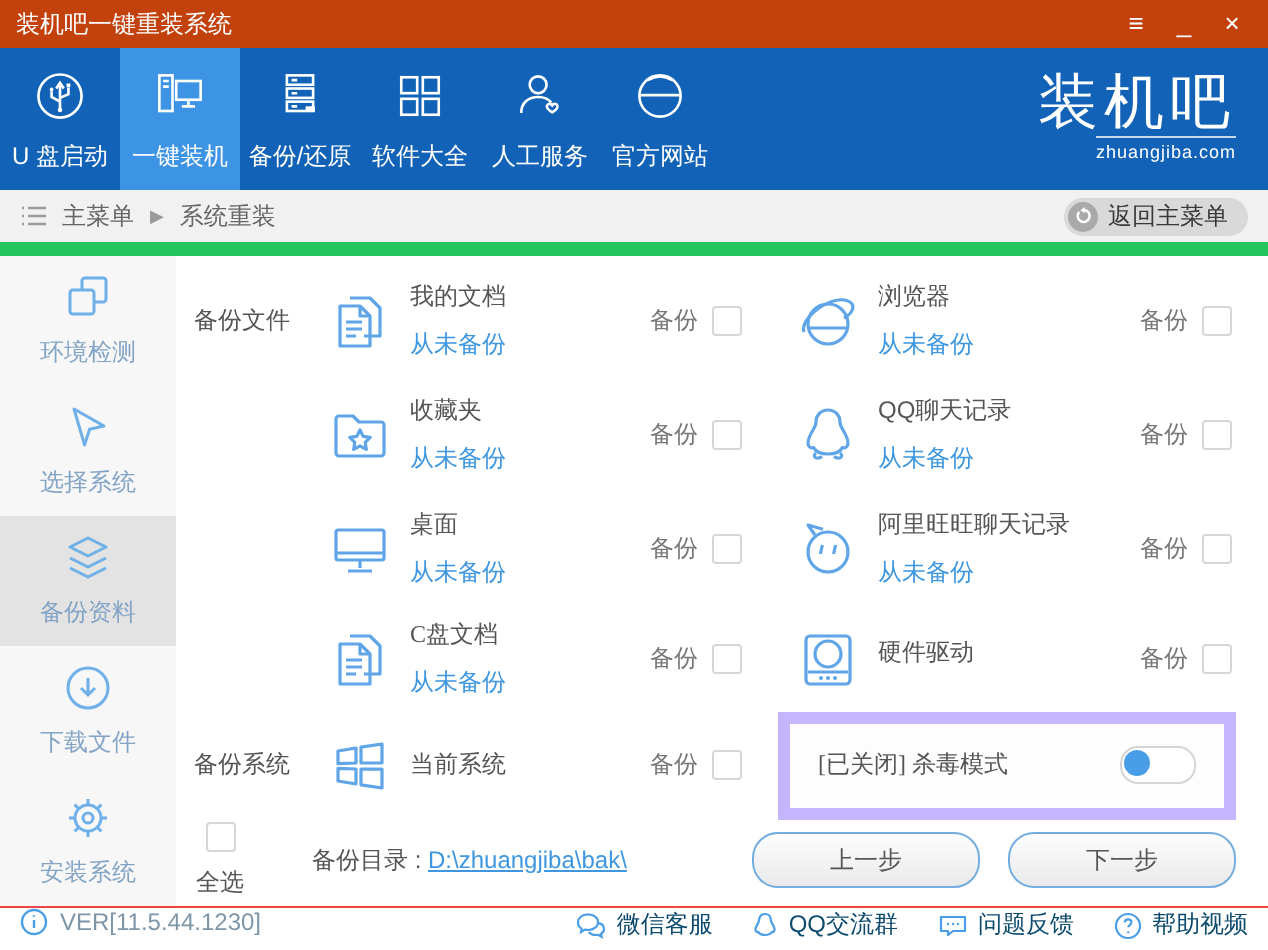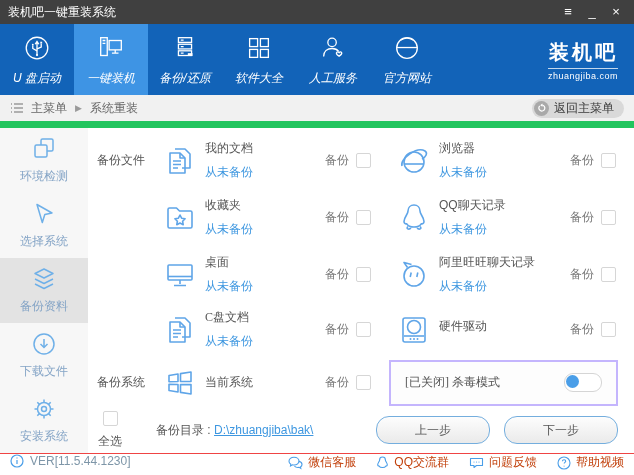--- a/index.html
+++ b/index.html
@@ -3,31 +3,31 @@
 <meta charset="utf-8">
 <style>
   html,body{margin:0;padding:0;}
   body{
     width:634px;height:475px;overflow:hidden;position:relative;
     font-family:"Liberation Sans","DejaVu Sans",sans-serif;
     background:#fff;font-size:12px;color:#555;
     -webkit-font-smoothing:antialiased;
   }
   
-  .titlebar{height:24px;background:#404040;display:flex;align-items:center;padding:0 8px;color:#fff;}
+  .titlebar{height:24px;background:#c2410c;display:flex;align-items:center;padding:0 8px;color:#fff;}
   .titlebar .ttl{font-size:12px;}
   .win-ctrls{margin-left:auto;display:flex;gap:4px;}
   .win-ctrls span{width:20px;text-align:center;font-size:13px;line-height:22px;cursor:default;}
   
   .navbar{height:71px;background:#1263b8;display:flex;align-items:stretch;}
-  .nav-item{width:74px;display:flex;flex-direction:column;align-items:center;justify-content:center;gap:7px;color:#fff;font-style:italic;}
+  .nav-item{width:60px;display:flex;flex-direction:column;align-items:center;justify-content:center;gap:7px;color:#fff;}
   .nav-item.active{background:#3e94e4;}
   .nav-item .lbl{font-size:12px;white-space:nowrap;}
   .logo{margin-left:auto;margin-right:16px;align-self:center;color:#fff;text-align:right;}
-  .logo .brand{font-size:20px;font-weight:bold;letter-spacing:3px;line-height:30px;}
+  .logo .brand{font-size:30px;font-weight:normal;letter-spacing:3px;line-height:30px;}
   .logo .domain{font-size:9px;border-top:1px solid rgba(255,255,255,.75);display:inline-block;padding-top:2px;margin-top:1px;letter-spacing:.5px;}
   
   .crumbbar{height:26px;background:#f1f1f1;border-bottom:7px solid #22c55e;display:flex;align-items:center;padding:0 10px;color:#666;}
   .crumbbar .sep{color:#9a9a9a;font-size:9px;margin:0 8px;}
   .back-pill{margin-left:auto;height:19px;border-radius:10px;background:#d9d9d9;display:flex;align-items:center;gap:5px;padding:0 10px 0 2px;color:#3a3a3a;cursor:pointer;}
   .back-pill .cir{width:15px;height:15px;border-radius:50%;background:#a9a9a9;display:flex;align-items:center;justify-content:center;}
   
   .content{display:flex;height:325px;}
   .sidebar{width:88px;background:#f7f7f7;flex-shrink:0;}
   .side-item{height:65px;display:flex;flex-direction:column;align-items:center;justify-content:center;gap:6px;color:#84a4c6;cursor:pointer;}
@@ -39,36 +39,36 @@
   .half-l{flex:0 0 234px;display:flex;align-items:center;}
   .half-r{flex:1;display:flex;align-items:center;}
   .icn{width:50px;display:flex;justify-content:center;flex-shrink:0;}
   .tcol{flex:1;display:flex;flex-direction:column;gap:7px;}
   .tcol .ttl{color:#555;}
   .tcol .st{color:#3e97e0;}
   .bk{display:flex;align-items:center;gap:7px;margin-right:18px;}
   .bk .bl{color:#777;}
   .cb{width:13px;height:13px;border:1px solid #d6d6d6;border-radius:2px;background:#fff;cursor:pointer;flex-shrink:0;}
   
-  .av-box{flex:1;height:42px;border:2px solid #c4b5fd;background:#fdfdfd;display:flex;align-items:center;padding:0 14px;margin-right:16px;}
+  .av-box{flex:1;height:42px;border:6px solid #c4b5fd;background:#fdfdfd;display:flex;align-items:center;padding:0 14px;margin-right:16px;}
   .av-box .avl{color:#555;}
   .toggle{margin-left:auto;width:36px;height:17px;border:1px solid #d5d5d5;border-radius:9px;background:#fff;position:relative;cursor:pointer;}
   .toggle .knob{position:absolute;left:1px;top:1px;width:13px;height:13px;border-radius:50%;background:#4a9ee8;}
   
   .controls{display:flex;align-items:center;height:42px;padding-left:10px;}
   .ctl-all{display:flex;align-items:center;gap:7px;flex-direction:column;}
   .dir{margin-left:34px;color:#555;}
   .dir a{color:#3e97e0;text-decoration:underline;cursor:pointer;}
   .btns{margin-left:auto;display:flex;gap:14px;margin-right:16px;}
   .pill-btn{width:112px;height:26px;border:1px solid #74aede;border-radius:13px;background:linear-gradient(#fdfdfd,#eaeaea);color:#555;font-size:12px;display:flex;align-items:center;justify-content:center;cursor:pointer;}
   
   .statusbar{height:28px;border-top:1px solid #ef4444;display:flex;align-items:flex-start;padding:0 10px;}
   .ver{display:flex;align-items:center;gap:6px;color:#7e96a8;}
   .slinks{margin-left:auto;display:flex;gap:20px;}
-  .slink{display:flex;align-items:center;gap:5px;color:#c2410c;cursor:pointer;}
+  .slink{display:flex;align-items:center;gap:5px;color:#0c4a6e;cursor:pointer;}
   svg{display:block;}
 </style>
 </head>
 <body>
 
 <div class="titlebar">
   <span class="ttl">装机吧一键重装系统</span>
   <div class="win-ctrls">
     <span>≡</span>
     <span>_</span>

